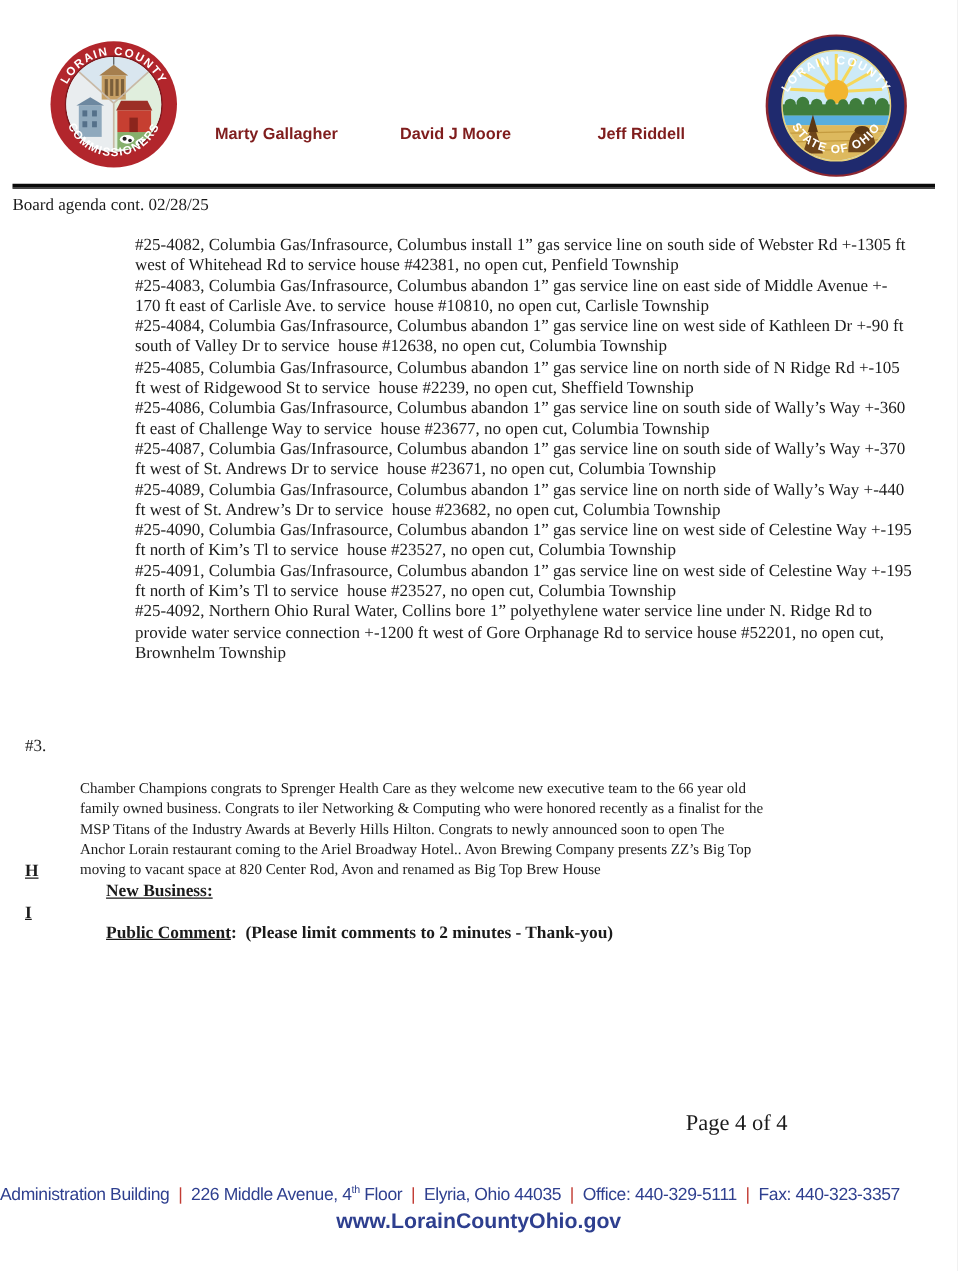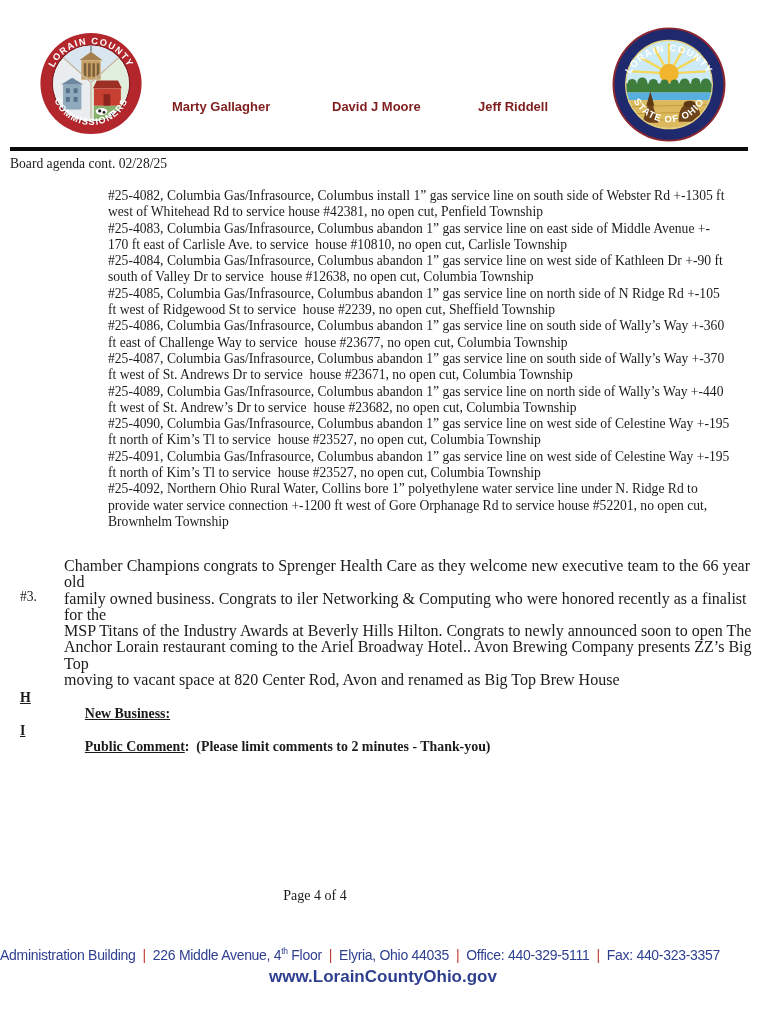--- a/index.html
+++ b/index.html
@@ -13,41 +13,41 @@
   .seal-left  { position:absolute; left:38px;  top:29px; width:106px; height:109px; }
   .seal-right { position:absolute; left:612px; top:27px; width:114px; height:115px; }
   .doc-title {
     position:absolute; left:170px; top:46px;
     font-family:"Liberation Sans", sans-serif; font-weight:700;
     font-size:25px; letter-spacing:0.4px; color:#000;
   }
   .names { position:absolute; left:172px; top:99px; width:430px; height:18px;
     font-family:"Liberation Sans", sans-serif; font-weight:700; font-size:13px; color:#7f1d1d; }
   .name-1 { position:absolute; left:0; }
-  .name-2 { position:absolute; left:148px;padding-left:12px; }
+  .name-2 { position:absolute; left:136px;padding-left:12px; }
   .name-3 { position:absolute; left:306px; }
   
   .header-rule { position:absolute; left:10px; top:147px; width:738px; height:2px;
     border-top:3px solid #0a0a0a; border-bottom:1.5px solid #0a0a0a; }
   .subheader { position:absolute; left:10px; top:156px; font-size:13.6px; }
   
   .agenda-items { position:absolute; left:64px; top:188px; width:690px;margin-left:44px; }
   .agenda-items p { font-size:13.6px; line-height:16.3px; white-space:pre-wrap; }
   .item3-label { position:absolute; left:20px; top:589px; font-size:13.6px; }
-  .item3-text  { position:absolute; left:64px; top:558px; width:690px;
-    font-size:16px; line-height:16.3px; white-space:pre-wrap; }
+  .item3-text  { position:absolute; left:64px; top:622px; width:690px;
+    font-size:12px; line-height:16.3px; white-space:pre-wrap; }
   .section-row { position:absolute; left:0; width:760px; font-size:13.9px; }
   .section-h { top:690px; }
   .section-i { top:723px; }
   .sec-letter { position:absolute; left:20px; font-weight:700; text-decoration:underline; }
   .sec-body   { position:absolute; left:64px; white-space:pre-wrap; }
   .sec-title  { font-weight:700; text-decoration:underline; }
   .sec-rest   { font-weight:700; white-space:pre-wrap; }
   
-  .page-num { position:absolute; left:0; top:888px; width:630px; text-align:center; font-size:14px; }
+  .page-num { position:absolute; left:0; top:888px; width:630px; text-align:right; font-size:18px; }
   .footer-line {
     position:absolute; left:0; top:946px; width:766px; 
     font-family:"Liberation Sans", sans-serif; font-size:14px; letter-spacing:-0.3px;
     color:#2e3f8f; white-space:pre;
   }
   .footer-line .sep { color:#c23b33; padding:0 7px; font-weight:400; }
   .footer-line sup { font-size:8.5px; }
   .website {
     position:absolute; left:0; top:967px; width:766px; text-align:center;
     font-family:"Liberation Sans", sans-serif; font-weight:700; font-size:17px; color:#2e3f8f;

